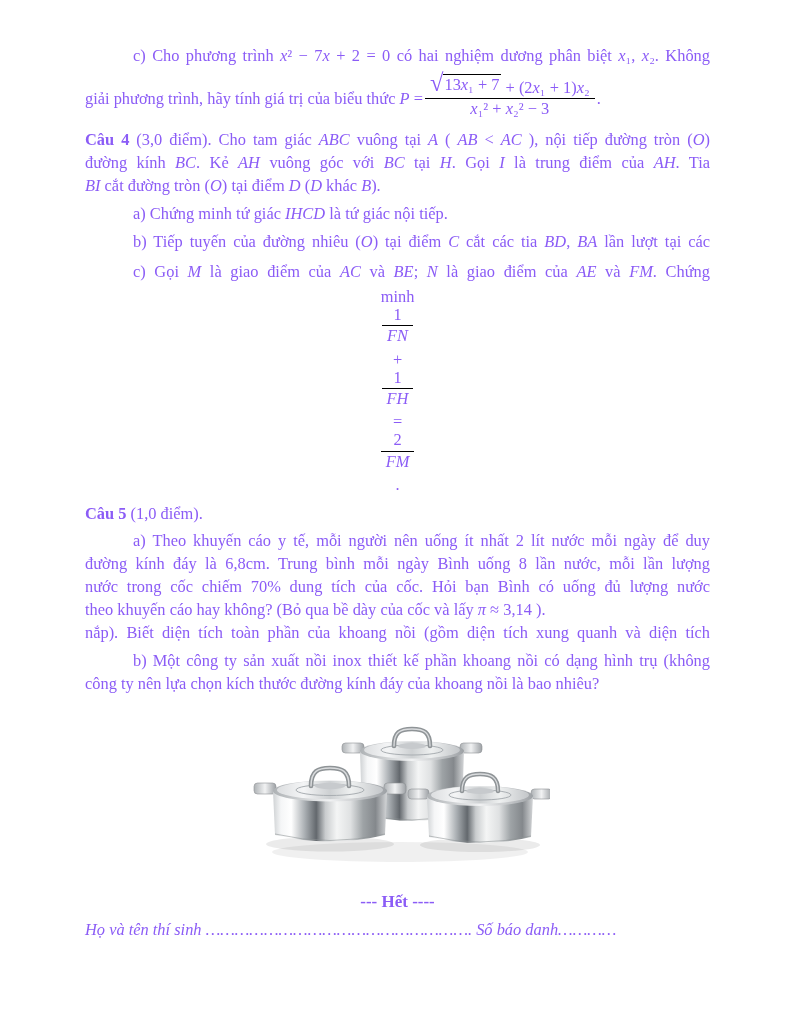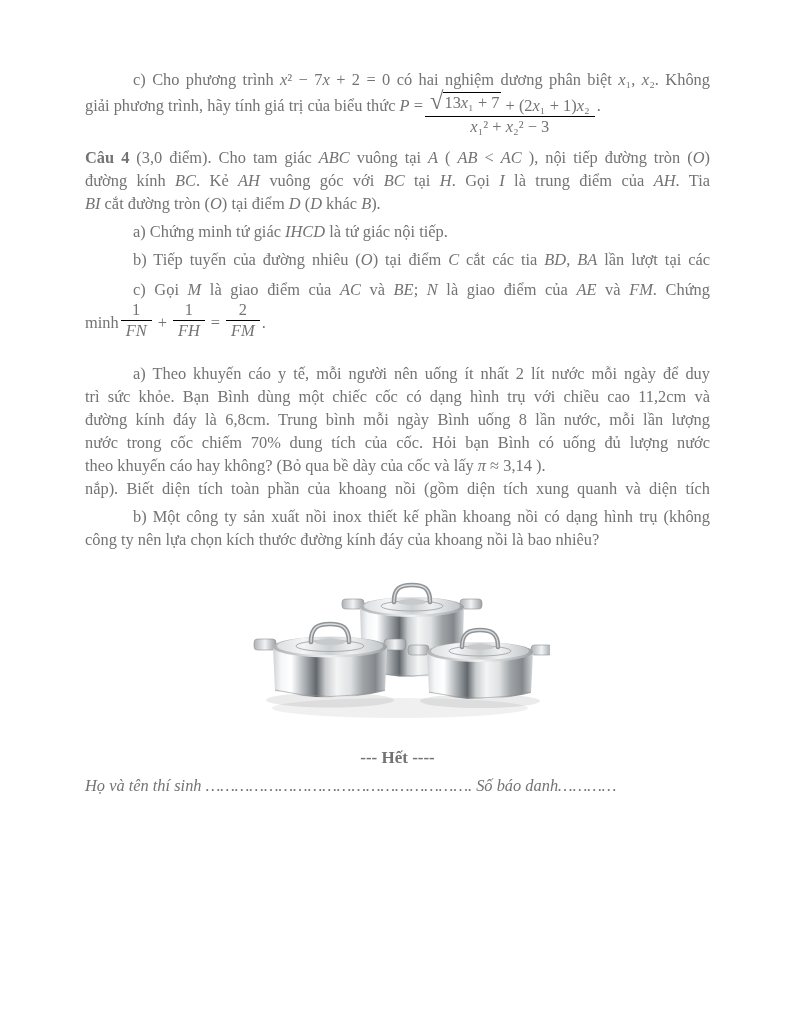--- a/index.html
+++ b/index.html
@@ -1,47 +1,47 @@
 <!DOCTYPE html>
 <html><head>
 <meta charset="utf-8">
 <style>
   html,body{margin:0;padding:0;background:#ffffff;}
   .page{
     position:relative;
     width:792px;height:1024px;
     box-sizing:border-box;
-    padding:68px 82px 0 85px;
+    padding:44px 82px 0 85px;
     background:#ffffff;
     font-family:"Liberation Serif","DejaVu Serif",serif;
     font-size:16.4px;
-    color:#737373;
+    color:#8b5cf6;
     overflow:hidden;
   }
   .line{line-height:23px;min-height:23px;}
   .jline{text-align:justify;text-align-last:justify;}
   .lline{text-align:left;}
   .indent{padding-left:48px;}
   .s-i{font-style:italic;}
   .s-b{font-weight:700;}
   .s-hat{font-style:italic;position:relative;display:inline-block;padding:0 2px;}
   .s-hat::before{
     content:"";position:absolute;left:1px;right:1px;top:-3px;height:7px;
     border-top:1.4px solid #000;
     border-radius:50% 50% 0 0 / 100% 100% 0 0;
   }
   
   .frac{display:inline-flex;flex-direction:column;vertical-align:middle;text-align:center;margin:0 2px;position:relative;top:-2px;}
   .frac .num{display:block;border-bottom:1.3px solid #000;padding:0 5px 1px;line-height:1.12;}
   .frac .den{display:block;padding:1px 5px 0;line-height:1.12;}
   .ital{font-style:italic;}
   .op{margin:0 4px;}
-  .f-line{margin:2px 0 19px;display:flex;align-items:center;}
+  .f-line{margin:2px 0 6px;display:flex;align-items:center;flex-direction:column;}
   .f-line > span{flex:none;}
-  .formula-P{margin:3px 0 7px;display:flex;}
+  .formula-P{margin:9px 0 7px;display:flex;align-items:center;}
   .formula-P > span{flex:none;}
   .sqrt{display:inline-flex;align-items:flex-start;}
   .sqrt-sign{display:inline-block;font-size:1.5em;line-height:0.9;transform:translateY(-2px);}
   .radicand{display:inline-block;border-top:1.4px solid #000;padding:1px 2px 0 1px;}
   .mt4{margin-top:4px;}
   .mt5{margin-top:5px;}
   .mt7{margin-top:7px;}
   
   .figwrap{width:305px;margin:6px auto 0;}
   
@@ -87,23 +87,23 @@
         <span class="den ital">FH</span>
       </span>
     <span class="op">=</span>
     <span class="frac">
         <span class="num">2</span>
         <span class="den ital">FM</span>
       </span>
     <span>.</span>
   </div>
 
+  <div class="line lline mt4"><span class="s-b">Câu 5</span><span> (1,0 điểm).</span></div>
 
   <div class="line jline indent mt4"><span>a) Theo khuyến cáo y tế, mỗi người nên uống ít nhất 2 lít nước mỗi ngày để duy</span></div>
-  <div class="line jline"><span>trì sức khỏe. Bạn Bình dùng một chiếc cốc có dạng hình trụ với chiều cao 11,2cm và</span></div>
   <div class="line jline"><span>đường kính đáy là 6,8cm. Trung bình mỗi ngày Bình uống 8 lần nước, mỗi lần lượng</span></div>
   <div class="line jline"><span>nước trong cốc chiếm 70% dung tích của cốc. Hỏi bạn Bình có uống đủ lượng nước</span></div>
   <div class="line lline"><span>theo khuyến cáo hay không? (Bỏ qua bề dày của cốc và lấy </span><span class="s-i">π</span><span> ≈ 3,14 ).</span></div>
 
   <div class="line jline"><span>nắp). Biết diện tích toàn phần của khoang nồi (gồm diện tích xung quanh và diện tích</span></div>
   <div class="line jline indent mt5"><span>b) Một công ty sản xuất nồi inox thiết kế phần khoang nồi có dạng hình trụ (không</span></div>
   <div class="line lline"><span>công ty nên lựa chọn kích thước đường kính đáy của khoang nồi là bao nhiêu?</span></div>
 
   <div class="figwrap">
     <svg viewBox="0 0 305 170" width="305" height="170" aria-hidden="true">

